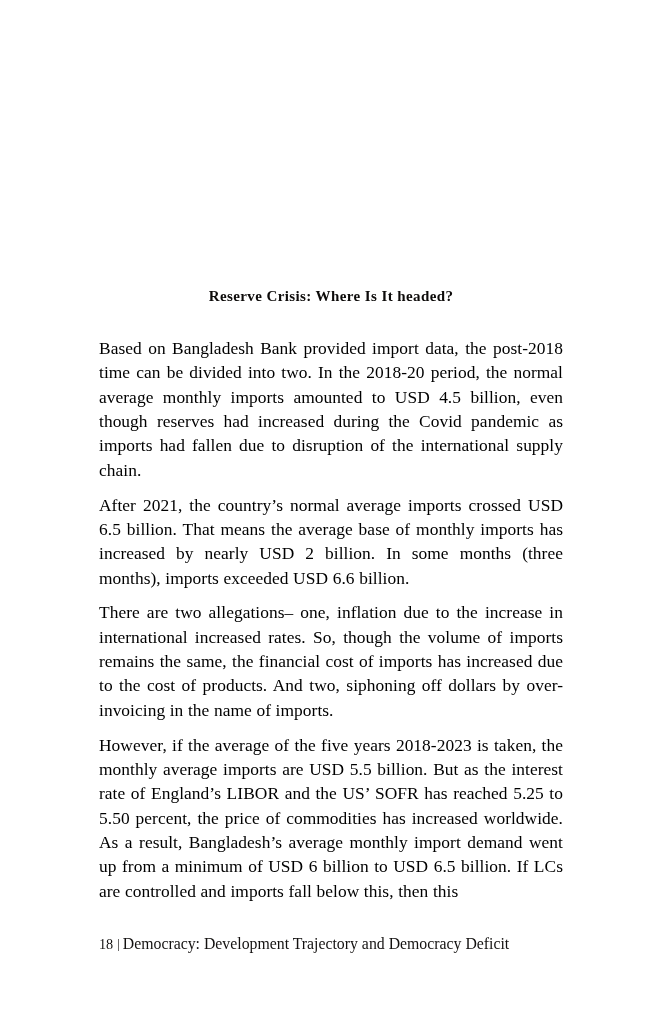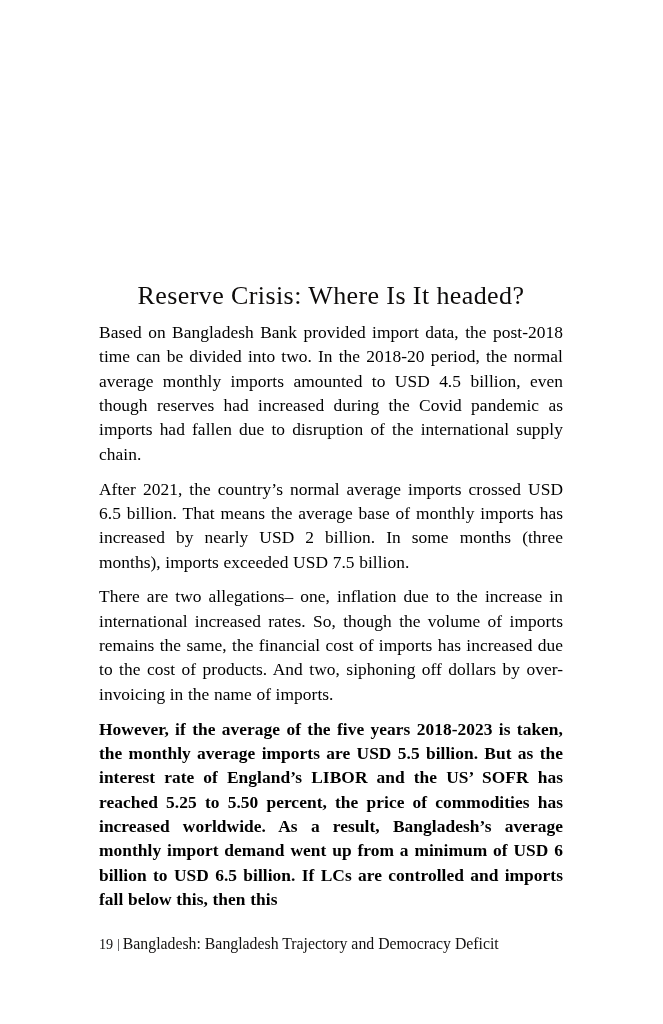--- a/index.html
+++ b/index.html
@@ -27,26 +27,26 @@
 
   
   .content {
     position: absolute;
     left: 99px;
     top: 282px;
     width: 464px;
   }
 
   .chapter-title {
-    font-size: 26px;
+    font-size: 15px;
     line-height: 28px;
     text-align: center;
-    font-weight: 400;
+    font-weight: 700;
     letter-spacing: 0.4px;
-    margin: 0 0 10px 0;
+    margin: 0 0 26px 0;
     color: #0d0b0a;
     white-space: nowrap;
   }
 
   .para {
     font-size: 17.4px;
     line-height: 24.35px;
     text-align: justify;
     text-justify: inter-word;
     margin: 0 0 10.5px 0;
@@ -55,21 +55,20 @@
     word-spacing: 0.2px;
   }
 
   .para:last-of-type {
     margin-bottom: 0;
   }
 
   
   .para.cut {
     margin-bottom: 7px;
-    font-weight: bold;
   }
 
   
   .footer {
     position: absolute;
     left: 99px;
     top: 934px;
     width: 464px;
     font-size: 15.6px;
     line-height: 20px;
@@ -97,25 +96,25 @@
 <body>
 
 <div class="page">
 
   <div class="content">
 
     <h1 class="chapter-title">Reserve Crisis: Where Is It headed?</h1>
 
     <p class="para">Based on Bangladesh Bank provided import data, the post-2018 time can be divided into two. In the 2018-20 period, the normal average monthly imports amounted to USD 4.5 billion, even though reserves had increased during the Covid pandemic as imports had fallen due to disruption of the international supply chain.</p>
 
-    <p class="para">After 2021, the country’s normal average imports crossed USD 6.5 billion. That means the average base of monthly imports has increased by nearly USD 2 billion. In some months (three months), imports exceeded USD 7.5 billion.</p>
+    <p class="para">After 2021, the country’s normal average imports crossed USD 6.5 billion. That means the average base of monthly imports has increased by nearly USD 2 billion. In some months (three months), imports exceeded USD 6.6 billion.</p>
 
     <p class="para">There are two allegations– one, inflation due to the increase in international increased rates. So, though the volume of imports remains the same, the financial cost of imports has increased due to the cost of products. And two, siphoning off dollars by over-invoicing in the name of imports.</p>
 
     <p class="para cut">However, if the average of the five years 2018-2023 is taken, the monthly average imports are USD 5.5 billion. But as the interest rate of England’s LIBOR and the US’ SOFR has reached 5.25 to 5.50 percent, the price of commodities has increased worldwide. As a result, Bangladesh’s average monthly import demand went up from a minimum of USD 6 billion to USD 6.5 billion. If LCs are controlled and imports fall below this, then this</p>
 
   </div>
 
   <div class="footer">
-    <span class="page-num">19</span><span class="sep">|</span><span class="book-title">Bangladesh: Bangladesh Trajectory and Democracy Deficit</span>
+    <span class="page-num">18</span><span class="sep">|</span><span class="book-title">Democracy: Development Trajectory and Democracy Deficit</span>
   </div>
 
 </div>
 
 </body></html>

